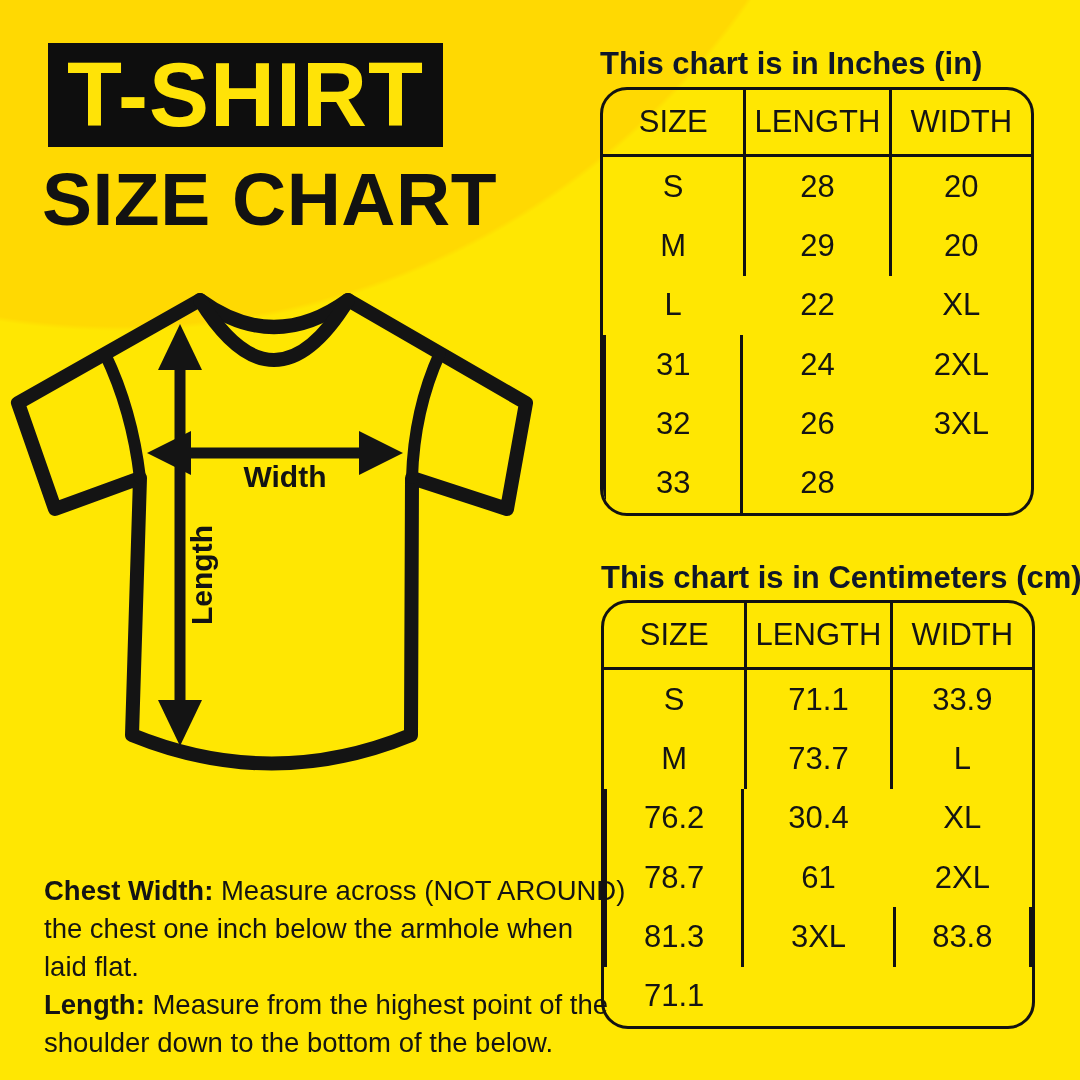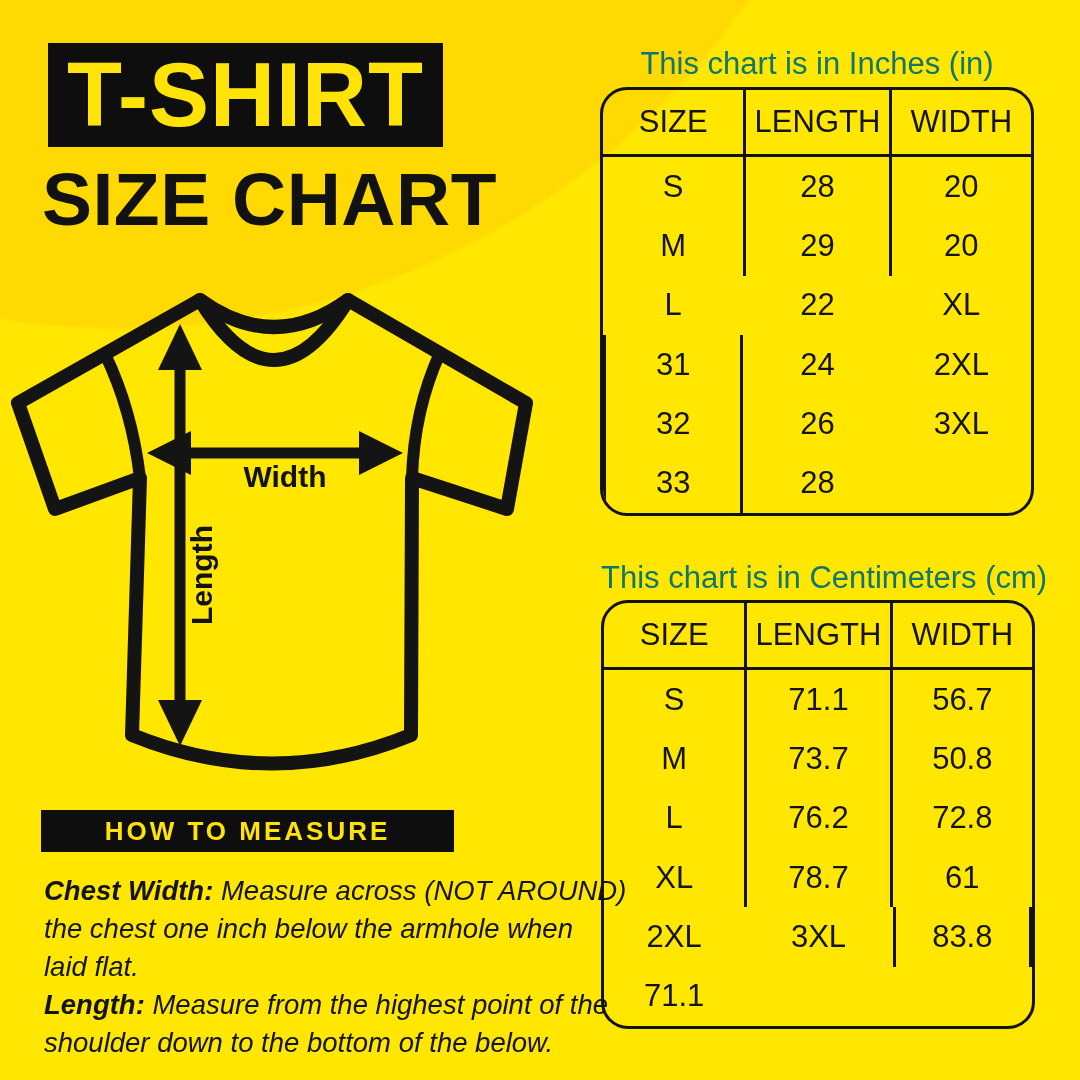--- a/index.html
+++ b/index.html
@@ -13,26 +13,26 @@
   .title-box .badge{font-weight:bold;font-size:90px;letter-spacing:1px;color:#FFE307;line-height:1;}
   .subtitle{position:absolute;left:42px;top:162px;font-weight:bold;font-size:75px;line-height:1;
     letter-spacing:0.5px;color:#121212;white-space:nowrap;}
   
   .shirt-svg{position:absolute;left:0;top:280px;width:545px;height:500px;}
   .shirt-svg text{font-family:"Liberation Sans",sans-serif;font-weight:bold;font-size:30px;fill:#131313;}
   
   .measure-banner{position:absolute;left:41px;top:810px;width:413px;height:42px;background:#0E0E0E;
     display:flex;align-items:center;justify-content:center;}
   .measure-banner .banner-label{color:#FFE307;font-weight:bold;font-size:26px;letter-spacing:3px;line-height:1;}
-  .measure-text{position:absolute;left:44px;top:872px;font-size:27.5px;line-height:38px;color:#141414;font-style:italic;}
+  .measure-text{position:absolute;left:44px;top:872px;font-size:27.5px;line-height:38px;color:#141414;}
   .measure-text .line{white-space:nowrap;}
   .measure-text b{font-weight:bold;}
   
-  .table-title{position:absolute;width:434px;text-align:center;font-weight:normal;font-size:31px;
-    color:#0f766e;white-space:nowrap;line-height:1;}
+  .table-title{position:absolute;width:434px;text-align:left;font-weight:bold;font-size:31px;
+    color:#0f172a;white-space:nowrap;line-height:1;}
   .tt1{left:600px;top:48px;}
   .tt2{left:601px;top:562px;}
   .size-table{position:absolute;width:434px;border:3.5px solid #121212;border-radius:27px;overflow:hidden;
     display:grid;grid-template-columns:142fr 150fr 141fr;background:transparent;box-sizing:border-box;}
   .st1{left:600px;top:87px;height:429px;grid-template-rows:67px repeat(6,1fr);}
   .st2{left:601px;top:600px;height:429px;grid-template-rows:67px repeat(6,1fr);}
   .cell{display:flex;align-items:center;justify-content:center;font-size:31px;color:#141414;}
   .cell.mid{border-left:3.5px solid #121212;border-right:3.5px solid #121212;}
   .cell.hd{border-bottom:3.5px solid #121212;}
 </style>
@@ -61,23 +61,20 @@
     </g>
     <g stroke="#141414" stroke-width="11" fill="#141414">
       <line x1="178" y1="173" x2="372" y2="173"></line>
       <polygon stroke="none" points="147,173 191,151 191,195"></polygon>
       <polygon stroke="none" points="403,173 359,151 359,195"></polygon>
     </g>
     <text x="285" y="207" text-anchor="middle">Width</text>
     <text x="201" y="295" text-anchor="middle" dominant-baseline="central" transform="rotate(-90 201 295)">Length</text>
   </svg>
 
-  <div class="measure-banner">
-    <span class="banner-label">HOW TO MEASURE</span>
-  </div>
   <div class="measure-text">
     <div class="line"><b>Chest Width:</b><span> Measure across (NOT AROUND)</span></div>
     <div class="line">the chest one inch below the armhole when</div>
     <div class="line">laid flat.</div>
     <div class="line"><b>Length:</b><span> Measure from the highest point of the</span></div>
     <div class="line">shoulder down to the bottom of the below.</div>
   </div>
 
   <div class="table-title tt1">This chart is in Inches (in)</div>
   <div class="size-table st1">
@@ -110,33 +107,33 @@
   </div>
 
   <div class="table-title tt2">This chart is in Centimeters (cm)</div>
   <div class="size-table st2">
     <div class="cell hd">SIZE</div>
     <div class="cell hd mid">LENGTH</div>
     <div class="cell hd">WIDTH</div>
 
     <div class="cell">S</div>
     <div class="cell mid">71.1</div>
-    <div class="cell">56.7</div>
+    <div class="cell">33.9</div>
 
     <div class="cell">M</div>
     <div class="cell mid">73.7</div>
-    <div class="cell">50.8</div>
 
     <div class="cell">L</div>
     <div class="cell mid">76.2</div>
-    <div class="cell">72.8</div>
+    <div class="cell">30.4</div>
 
     <div class="cell">XL</div>
     <div class="cell mid">78.7</div>
     <div class="cell">61</div>
 
     <div class="cell">2XL</div>
+    <div class="cell mid">81.3</div>
 
     <div class="cell">3XL</div>
     <div class="cell mid">83.8</div>
     <div class="cell">71.1</div>
   </div>
 </div>
 
 </body></html>

